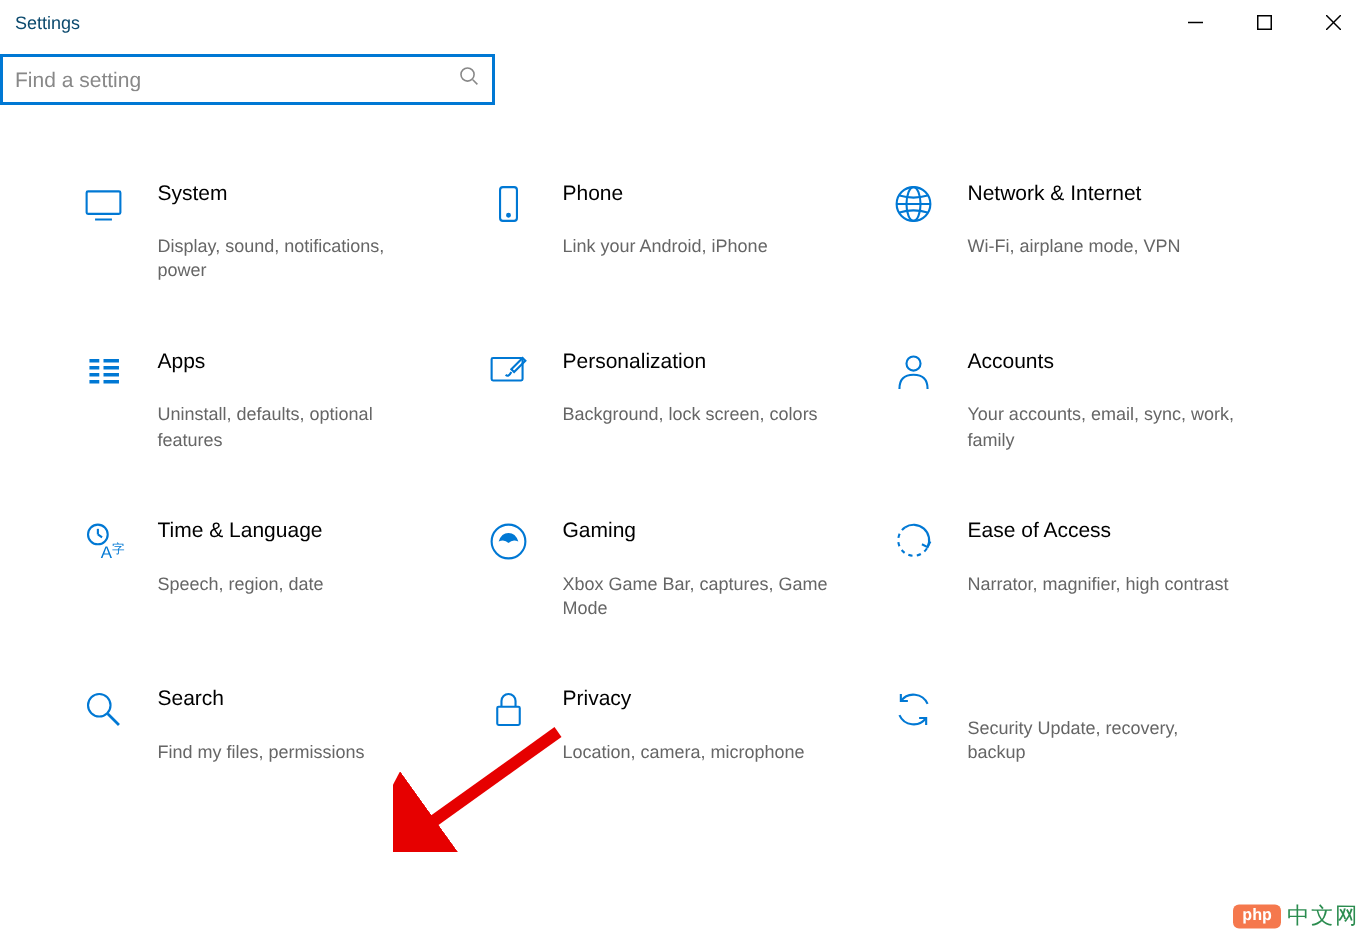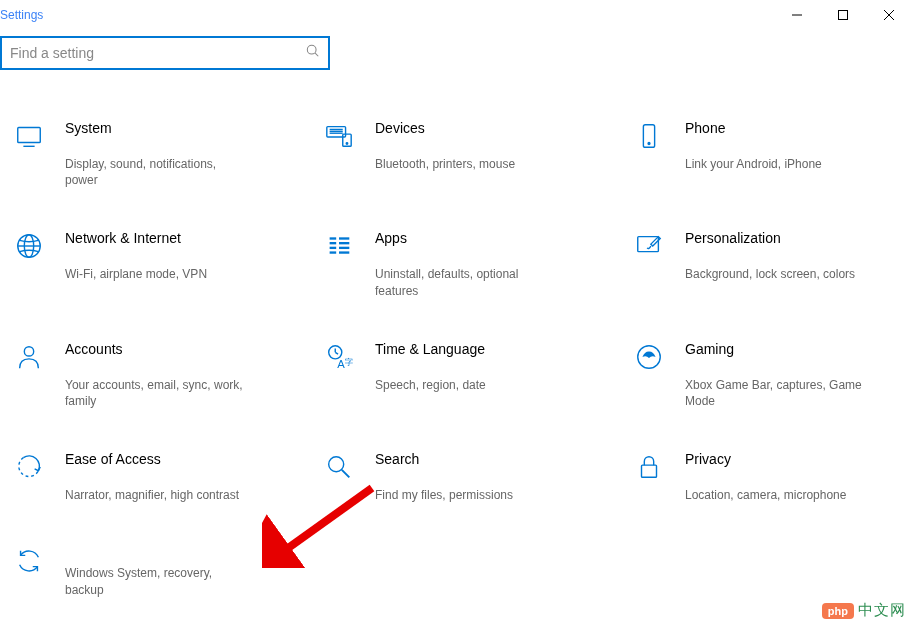--- a/index.html
+++ b/index.html
@@ -9,22 +9,23 @@
       width: 912px;
       height: 626px;
       overflow: hidden;
       position: relative;
     }
     .titlebar {
       height: 30px;
       display: flex;
       align-items: center;
       justify-content: space-between;
+      padding-left: 10px;
       font-size: 12px;
-      color: #3b82f6;
+      color: #0c4a6e;
     }
     .titlebar-controls { display: flex; }
     .titlebar-btn {
       width: 46px;
       height: 30px;
       display: flex;
       align-items: center;
       justify-content: center;
       cursor: pointer;
     }
@@ -53,21 +54,20 @@
     }
     .search-input::placeholder { color: #888; }
     .search-icon svg { width: 14px; height: 14px; }
     .grid {
       display: grid;
       grid-template-columns: repeat(3, 270px);
       column-gap: 0;
       row-gap: 42px;
       justify-content: center;
       padding: 0 12px;
-      gap: 40px;
     }
     .tile {
       display: flex;
       align-items: flex-start;
       gap: 18px;
       cursor: pointer;
     }
     .tile-icon {
       width: 36px;
       height: 36px;
@@ -108,20 +108,21 @@
       gap: 4px;
       opacity: 0.9;
     }
     .wm-badge {
       background: #f46a3a;
       color: #fff;
       font-size: 11px;
       font-weight: bold;
       padding: 2px 6px;
       border-radius: 4px;
+      font-family: Liberation Mono, monospace;
     }
     .wm-text {
       font-size: 15px;
       color: #15803d;
       letter-spacing: 1px;
     }
   </style>
 </head>
 <body>
 
@@ -167,36 +168,20 @@
           <rect x="4" y="7" width="24" height="16" rx="1"></rect>
           <line x1="10" y1="27" x2="22" y2="27"></line>
         </svg>
     </div>
     <div class="tile-text">
       <div class="tile-title">System</div>
       <div class="tile-desc">Display, sound, notifications, power</div>
     </div>
   </div>
 
-  <div class="tile">
-    <div class="tile-icon">
-      <svg viewBox="0 0 32 32">
-          <rect x="3" y="6" width="20" height="11" rx="1"></rect>
-          <line x1="6" y1="9" x2="20" y2="9"></line>
-          <line x1="6" y1="11" x2="20" y2="11"></line>
-          <line x1="6" y1="13" x2="20" y2="13"></line>
-          <rect x="20" y="14" width="9" height="13" rx="1"></rect>
-          <circle cx="24.5" cy="24" r="0.8" fill="#0078d4"></circle>
-        </svg>
-    </div>
-    <div class="tile-text">
-      <div class="tile-title">Devices</div>
-      <div class="tile-desc">Bluetooth, printers, mouse</div>
-    </div>
-  </div>
 
   <div class="tile">
     <div class="tile-icon">
       <svg viewBox="0 0 32 32">
           <rect x="10" y="4" width="12" height="24" rx="2"></rect>
           <circle cx="16" cy="24" r="1" fill="#0078d4"></circle>
         </svg>
     </div>
     <div class="tile-text">
       <div class="tile-title">Phone</div>
@@ -338,21 +323,21 @@
   <div class="tile">
     <div class="tile-icon">
       <svg viewBox="0 0 32 32">
           <path d="M26 12 A11 11 0 0 0 7 10"></path>
           <polyline points="7,5 7,10 12,10"></polyline>
           <path d="M6 20 A11 11 0 0 0 25 22"></path>
           <polyline points="25,27 25,22 20,22"></polyline>
         </svg>
     </div>
     <div class="tile-text">
-      <div class="tile-desc">Windows System, recovery, backup</div>
+      <div class="tile-desc">Security Update, recovery, backup</div>
     </div>
   </div>
 
 </div>
 
 <svg class="arrow" viewBox="0 0 120 90">
   <defs>
     <marker id="ah" markerWidth="10" markerHeight="10" refX="2" refY="5" orient="auto">
       <polygon points="0,0 10,5 0,10" fill="#e60000"></polygon>
     </marker>

